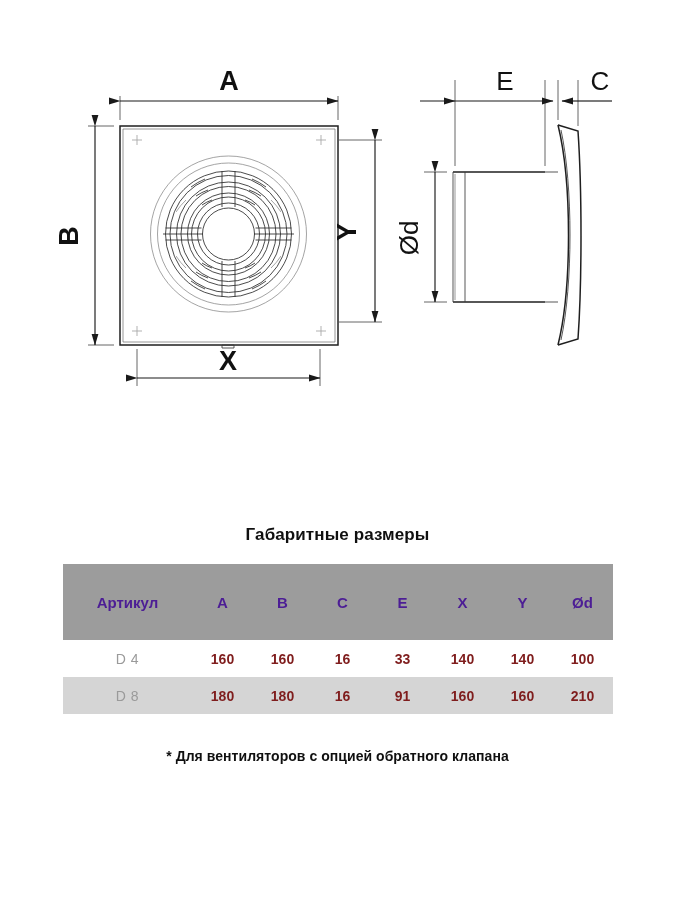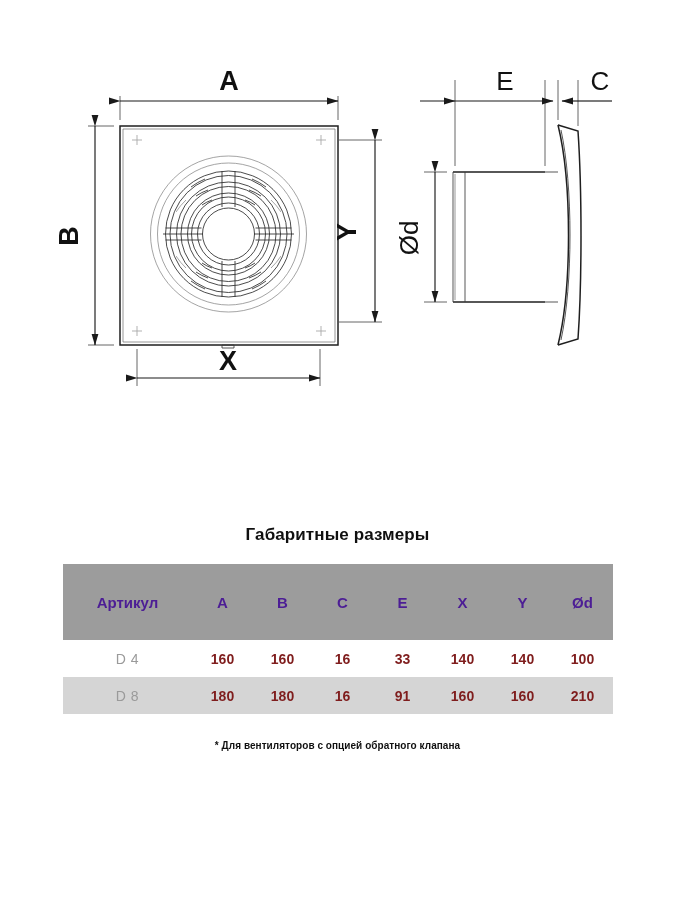--- a/index.html
+++ b/index.html
@@ -78,24 +78,24 @@
   table.spec-table tr.row-even td { background: #ffffff; }
   table.spec-table tr.row-odd  td { background: #d5d5d5; }
   table.spec-table td.cell-article {
     color: #9a9a9a;
     font-weight: normal;
     font-size: 14px;
     letter-spacing: 0.5px;
   }
   .footnote {
     text-align: center;
-    font-size: 10px;
+    font-size: 14px;
     font-weight: bold;
     color: #101010;
-    margin: 8px;
+    margin: 16px;
     padding-top: 18px;
     letter-spacing: 0.05px;
   }
   .dim-label {
     font-family: "Liberation Sans", sans-serif;
     font-size: 27px;
     font-weight: bold;
     fill: #111111;
   }
   .dim-label-serif {

